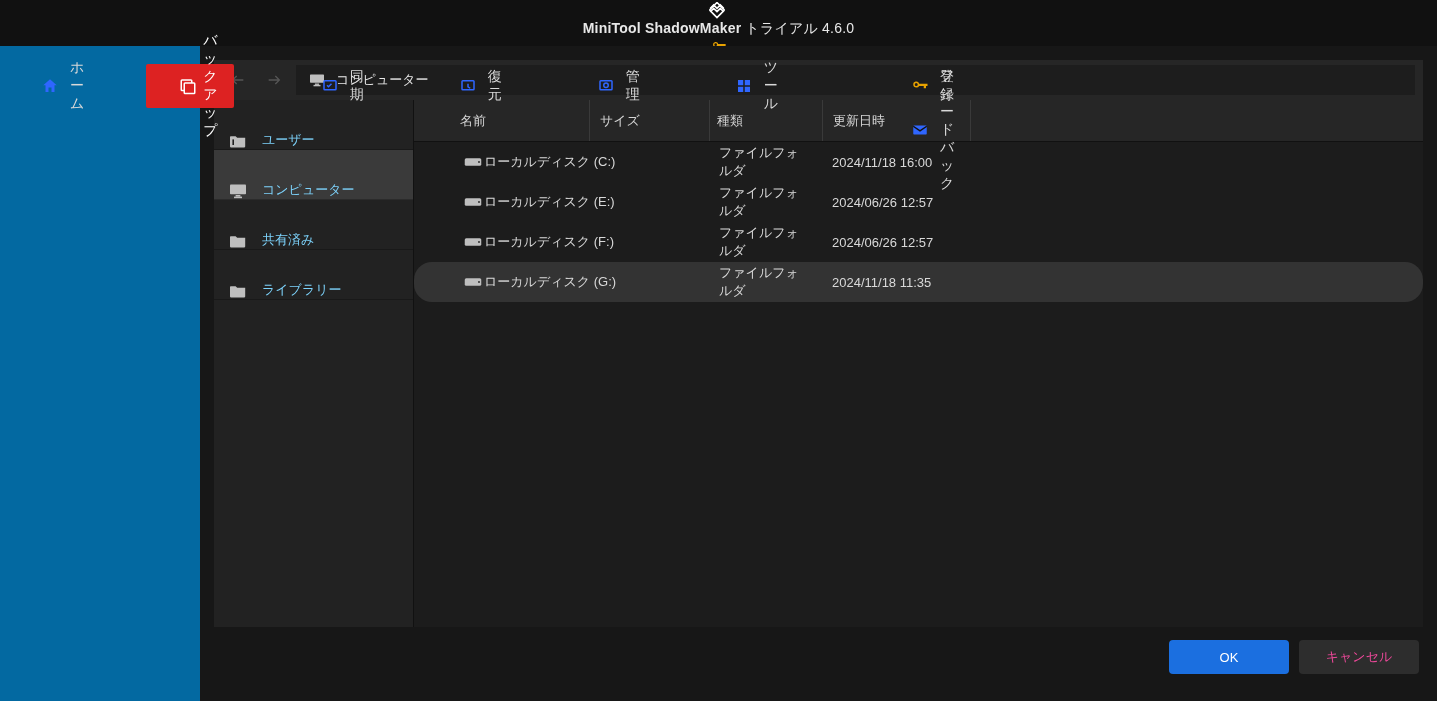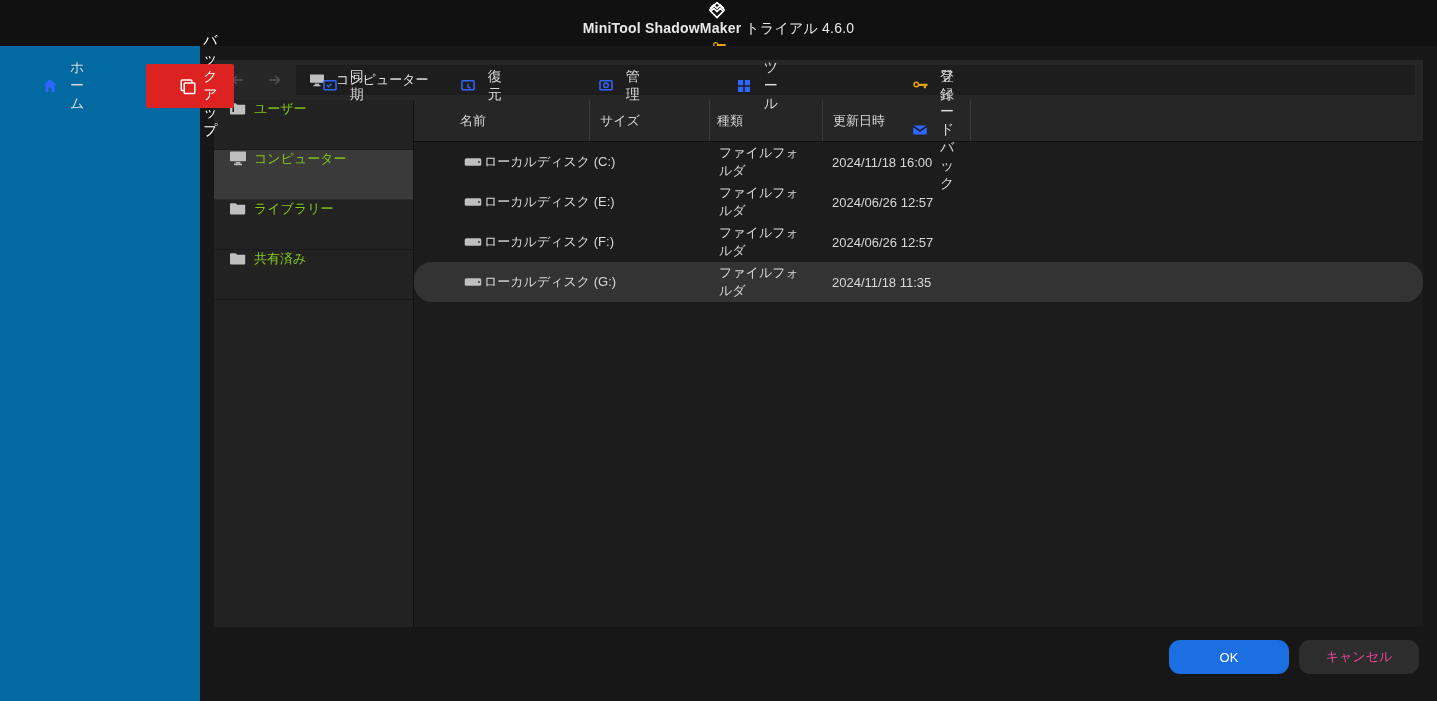--- a/index.html
+++ b/index.html
@@ -33,21 +33,21 @@
 
     
     .crumb-bar { background: #262626; height: 40px; display: flex; align-items: center; padding: 0 6px; }
     .crumb-arrow { width: 36px; height: 36px; display: flex; align-items: center; justify-content: center; color: #555; cursor: pointer; }
     .crumb-path { background: #1d1d1d; height: 30px; flex: 1; display: flex; align-items: center; padding: 0 12px; gap: 10px; margin-left: 4px; margin-right: 2px; }
     .crumb-path .crumb-icon { width: 18px; height: 14px; display: flex; align-items: center; }
 
     
     .browser { display: flex; flex: 1; min-height: 0; background: #1c1c1c; }
     .tree { width: 200px; background: #222; border-right: 1px solid #111; }
-    .tree-item { height: 50px; display: flex; align-items: flex-start; gap: 6px; padding: 0 14px; cursor: pointer; color: #84cc16; border-bottom: 1px solid rgba(0,0,0,0.25); }
+    .tree-item { height: 50px; display: flex; align-items: flex-end; gap: 14px; padding: 0 14px; cursor: pointer; color: #7dd3fc; border-bottom: 1px solid rgba(0,0,0,0.25); }
     .tree-item.selected { background: #3a3a3a; }
     .tree-icon { width: 20px; height: 16px; display: flex; align-items: center; color: #bdbdbd; }
 
     .filepanel { flex: 1; display: flex; flex-direction: column; }
     .fileheader { height: 42px; display: flex; align-items: center; background: #262626; border-bottom: 1px solid #111; font-size: 13px; color: #d6d6d6; }
     .col { padding: 0 10px; display: flex; align-items: center; height: 100%; }
     .col.name { width: 175px; padding-left: 46px; }
     .col.size { width: 120px; border-left: 1px solid #3a3a3a; }
     .col.type { width: 113px; border-left: 1px solid #3a3a3a; padding-left: 7px; }
     .col.date { width: 148px; border-left: 1px solid #3a3a3a; }
@@ -57,21 +57,21 @@
     .filerow.hovered { background: #333; border-radius: 18px; }
     .rcol { padding: 0 10px; display: flex; align-items: center; height: 100%; }
     .rcol.name { width: 295px; padding-left: 44px; position: relative; gap: 10px; }
     .disk-icon { position: absolute; left: 50px; width: 18px; height: 12px; }
     .rcol.name .rn-text { margin-left: 26px; }
     .rcol.type { width: 113px; }
     .rcol.date { width: 160px; }
 
     
     .footer { height: 60px; display: flex; align-items: center; justify-content: flex-end; gap: 10px; padding-right: 4px; }
-    .btn { min-width: 120px; height: 34px; display: flex; align-items: center; justify-content: center; border-radius: 11px; cursor: pointer; font-size: 13px; }
+    .btn { min-width: 120px; height: 34px; display: flex; align-items: center; justify-content: center; border-radius: 4px; cursor: pointer; font-size: 13px; }
     .btn.primary { background: #1b6fe0; color: #fff; }
     .btn.secondary { background: #2d2d2d; color: #ec4899; }
 
     svg { display: block; }
   </style>
 </head>
 <body>
 
 <div class="title-bar">
   <div class="app-icon">
@@ -247,29 +247,29 @@
               </svg>
           </span>
           <span>コンピューター</span>
         </div>
         <div class="tree-item">
           <span class="tree-icon">
             <svg width="20" height="16" viewBox="0 0 24 20">
                 <path fill="#bfbfbf" d="M3 4h6l2 2h10v11a1 1 0 0 1-1 1H3a1 1 0 0 1-1-1V5a1 1 0 0 1 1-1z"></path>
               </svg>
           </span>
-          <span>ライブラリー</span>
+          <span>共有済み</span>
         </div>
         <div class="tree-item">
           <span class="tree-icon">
             <svg width="20" height="16" viewBox="0 0 24 20">
                 <path fill="#bfbfbf" d="M3 4h6l2 2h10v11a1 1 0 0 1-1 1H3a1 1 0 0 1-1-1V5a1 1 0 0 1 1-1z"></path>
               </svg>
           </span>
-          <span>共有済み</span>
+          <span>ライブラリー</span>
         </div>
       </div>
 
       <div class="filepanel">
         <div class="fileheader">
           <div class="col name">
               <span>名前</span>
             </div>
           <div class="col size">
               <span>サイズ</span>

